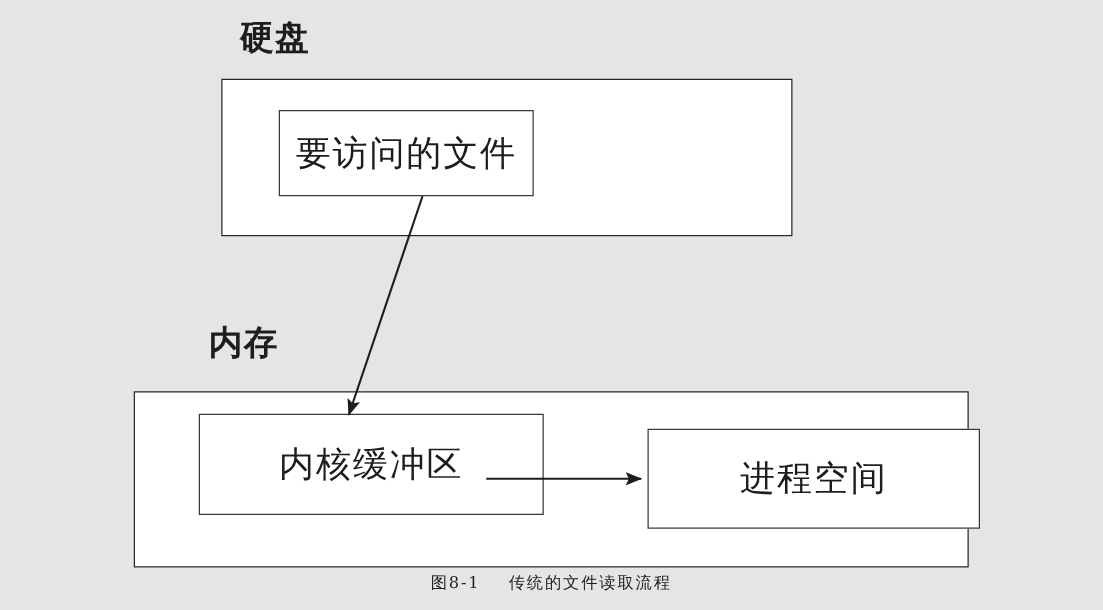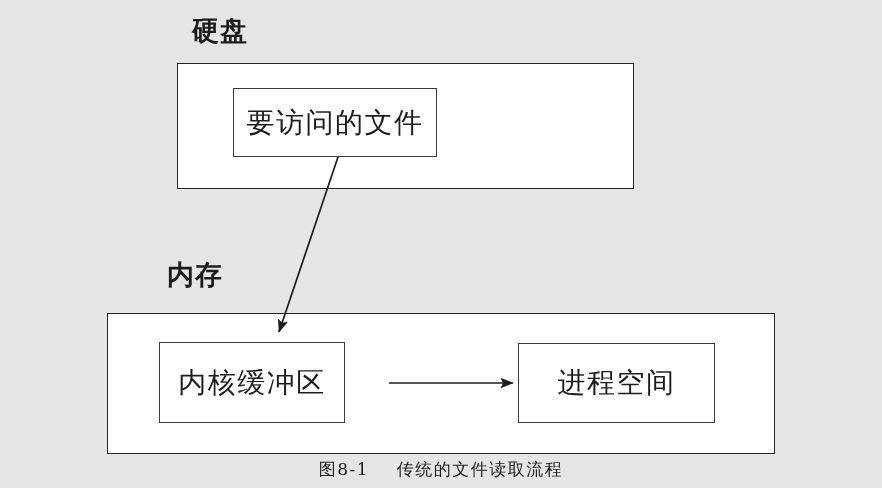--- a/index.html
+++ b/index.html
@@ -59,49 +59,49 @@
   .node-label {
     font-family: "DejaVu Sans", "Liberation Sans", sans-serif;
     font-size: 28px;
     font-weight: 400;
     color: #1d1d1d;
     letter-spacing: 1.5px;
     white-space: nowrap;
     line-height: 1;
   }
   #box-file {
-    left: 233px; top: 88px;
+    left: 223px; top: 88px;
     width: 204px; height: 69px;
   }
   #box-kernel-buffer {
-    left: 159px; top: 342px;
-    width: 186px; height: 81px;
+    left: 159px; top: 331px;
+    width: 276px; height: 81px;
   }
   #box-process-space {
     left: 518px; top: 343px;
-    width: 197px; height: 80px;
+    width: 266px; height: 80px;
   }
 
   
   #arrow-layer {
     position: absolute;
     left: 0; top: 0;
     width: 882px; height: 488px;
     pointer-events: none;
   }
 
   
   #caption {
     position: absolute;
     left: 0;
     top: 458px;
     width: 882px;
     text-align: center;
     font-family: "DejaVu Serif", "Liberation Serif", serif;
-    font-size: 17px;
+    font-size: 13px;
     color: #1d1d1d;
     letter-spacing: 1.5px;
     white-space: pre;
     line-height: 1.4;
   }
 </style>
 </head>
 <body>
 
 <div id="canvas">

